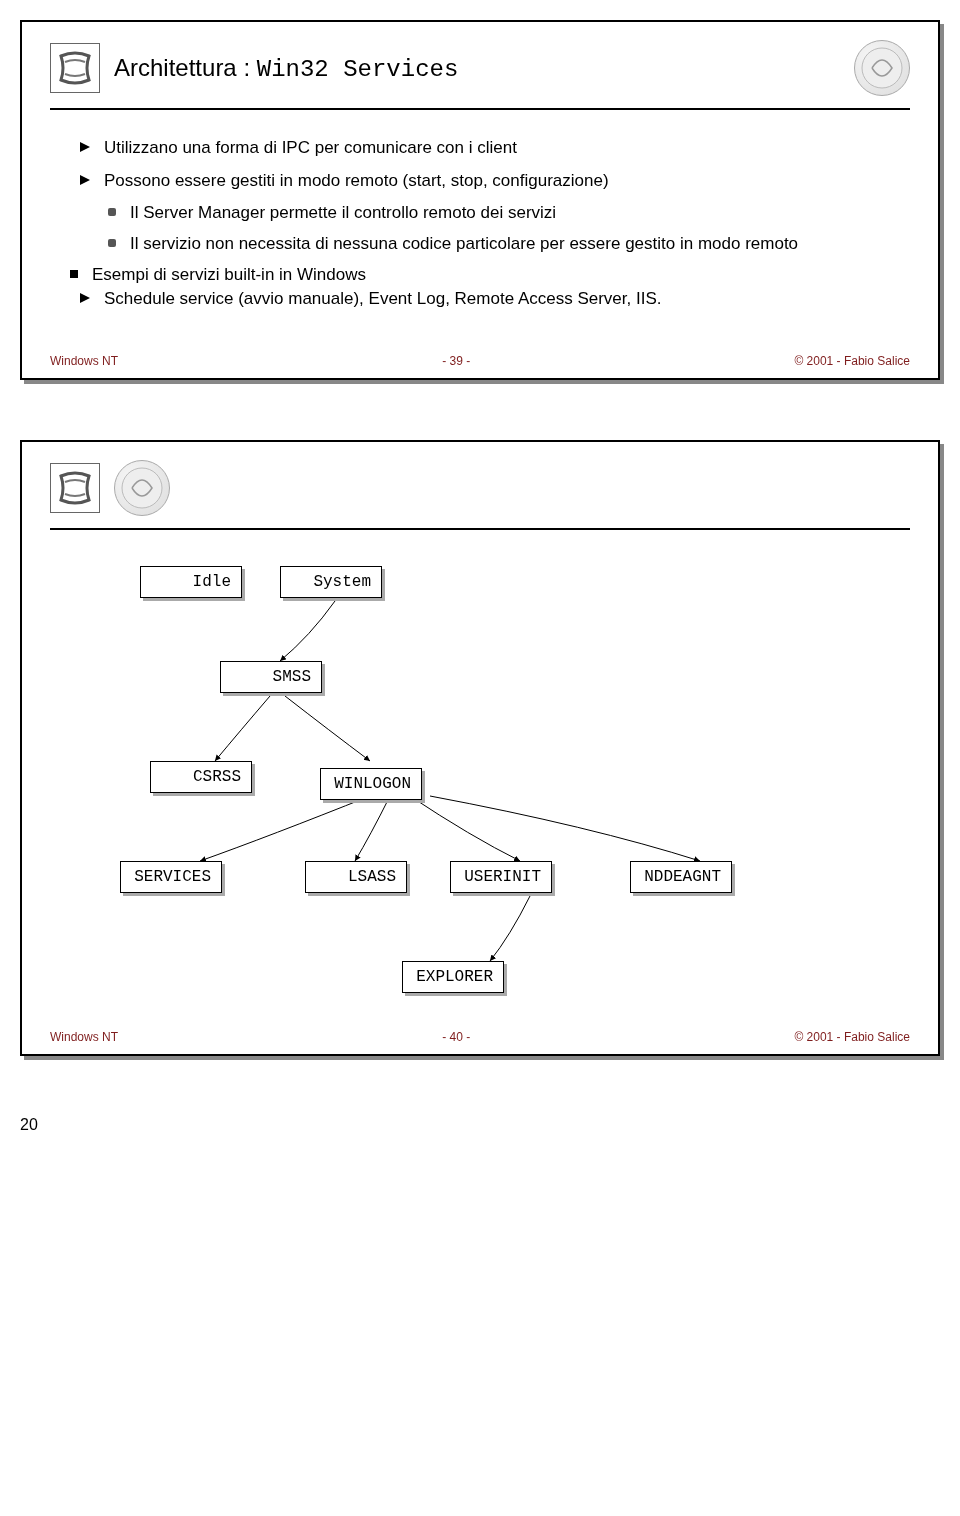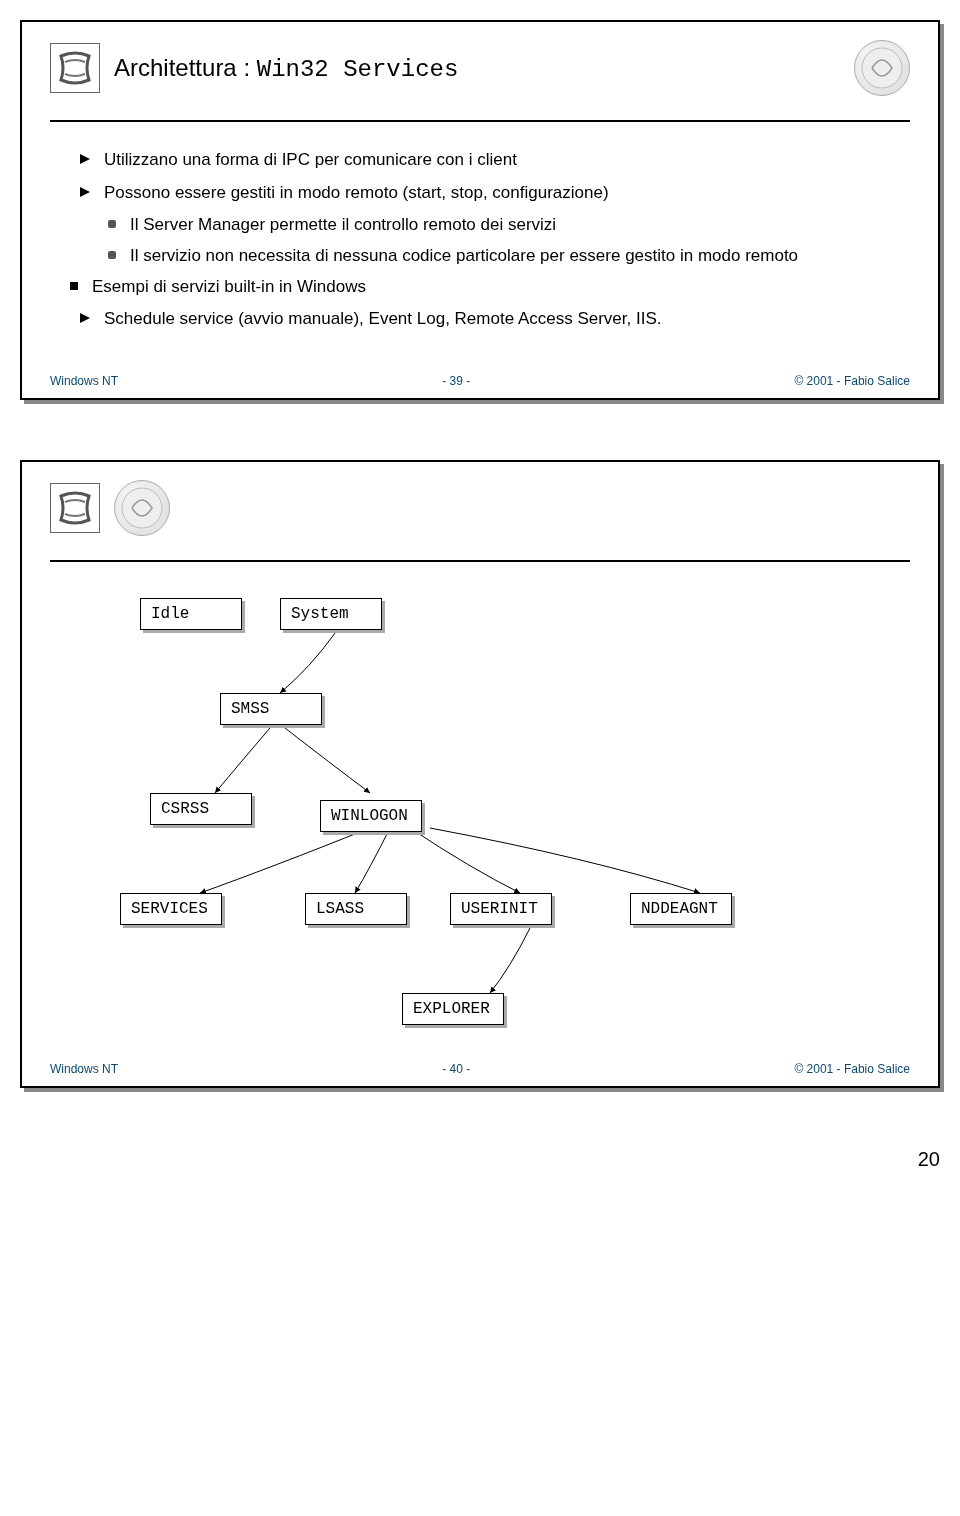--- a/index.html
+++ b/index.html
@@ -16,21 +16,21 @@
     margin-bottom: 60px;
     padding: 18px 28px 10px 28px;
     position: relative;
     background: #fff;
   }
   .header-row {
     display: flex;
     align-items: center;
     gap: 14px;
     border-bottom: 2px solid #000;
-    padding-bottom: 24px;
+    padding-bottom: 12px;
     margin-bottom: 16px;
   }
   .logo {
     width: 48px;
     height: 48px;
     border: 1px solid #666;
     display: flex;
     align-items: center;
     justify-content: center;
     flex-shrink: 0;
@@ -54,58 +54,58 @@
   .content {
     padding: 10px 10px 30px 30px;
     font-size: 17px;
     line-height: 1.45;
   }
   .lvl1 { margin-left: 0; padding-left: 24px; position: relative; margin-bottom: 8px; }
   .lvl1::before { content: ""; position: absolute; left: 0; top: 6px; width: 0; height: 0;
     border-left: 10px solid #000; border-top: 5px solid transparent; border-bottom: 5px solid transparent; }
   .lvl2 { margin-left: 28px; padding-left: 22px; position: relative; margin-bottom: 6px; }
   .lvl2::before { content: ""; position: absolute; left: 0; top: 7px; width: 8px; height: 8px; background: #555; border-radius: 2px; }
-  .lvl0 { margin-left: -10px; padding-left: 22px; position: relative; margin-bottom: 8px; }
+  .lvl0 { margin-left: -10px; padding-left: 22px; position: relative; margin-bottom: 0; }
   .lvl0::before { content: ""; position: absolute; left: 0; top: 7px; width: 8px; height: 8px; background: #000; }
   .footer {
     display: flex;
     justify-content: space-between;
     font-size: 12px;
-    color: #0c4a6e;
+    color: #7f1d1d;
     border-top: none;
     padding-top: 4px;
   }
 
   
   .diagram {
     position: relative;
     height: 480px;
     margin-top: 10px;
   }
   .dbox {
     position: absolute;
     background: #fff;
     border: 1.5px solid #000;
     box-shadow: 3px 3px 0 #aaa;
     font-family: "Courier New", monospace;
     font-size: 16px;
     padding: 6px 10px;
-    text-align: left;
+    text-align: right;
     min-width: 80px;
   }
   svg.connectors {
     position: absolute;
     top: 0; left: 0;
     width: 100%;
     height: 100%;
     pointer-events: none;
   }
   .page-num {
-    text-align: right;
-    font-size: 20px;
+    text-align: left;
+    font-size: 16px;
     margin-top: 4px;
   }
 </style>
 </head>
 <body>
 
 <div class="slide">
   <div class="header-row">
     <div class="logo">
       <svg width="40" height="40" viewBox="0 0 40 40">

